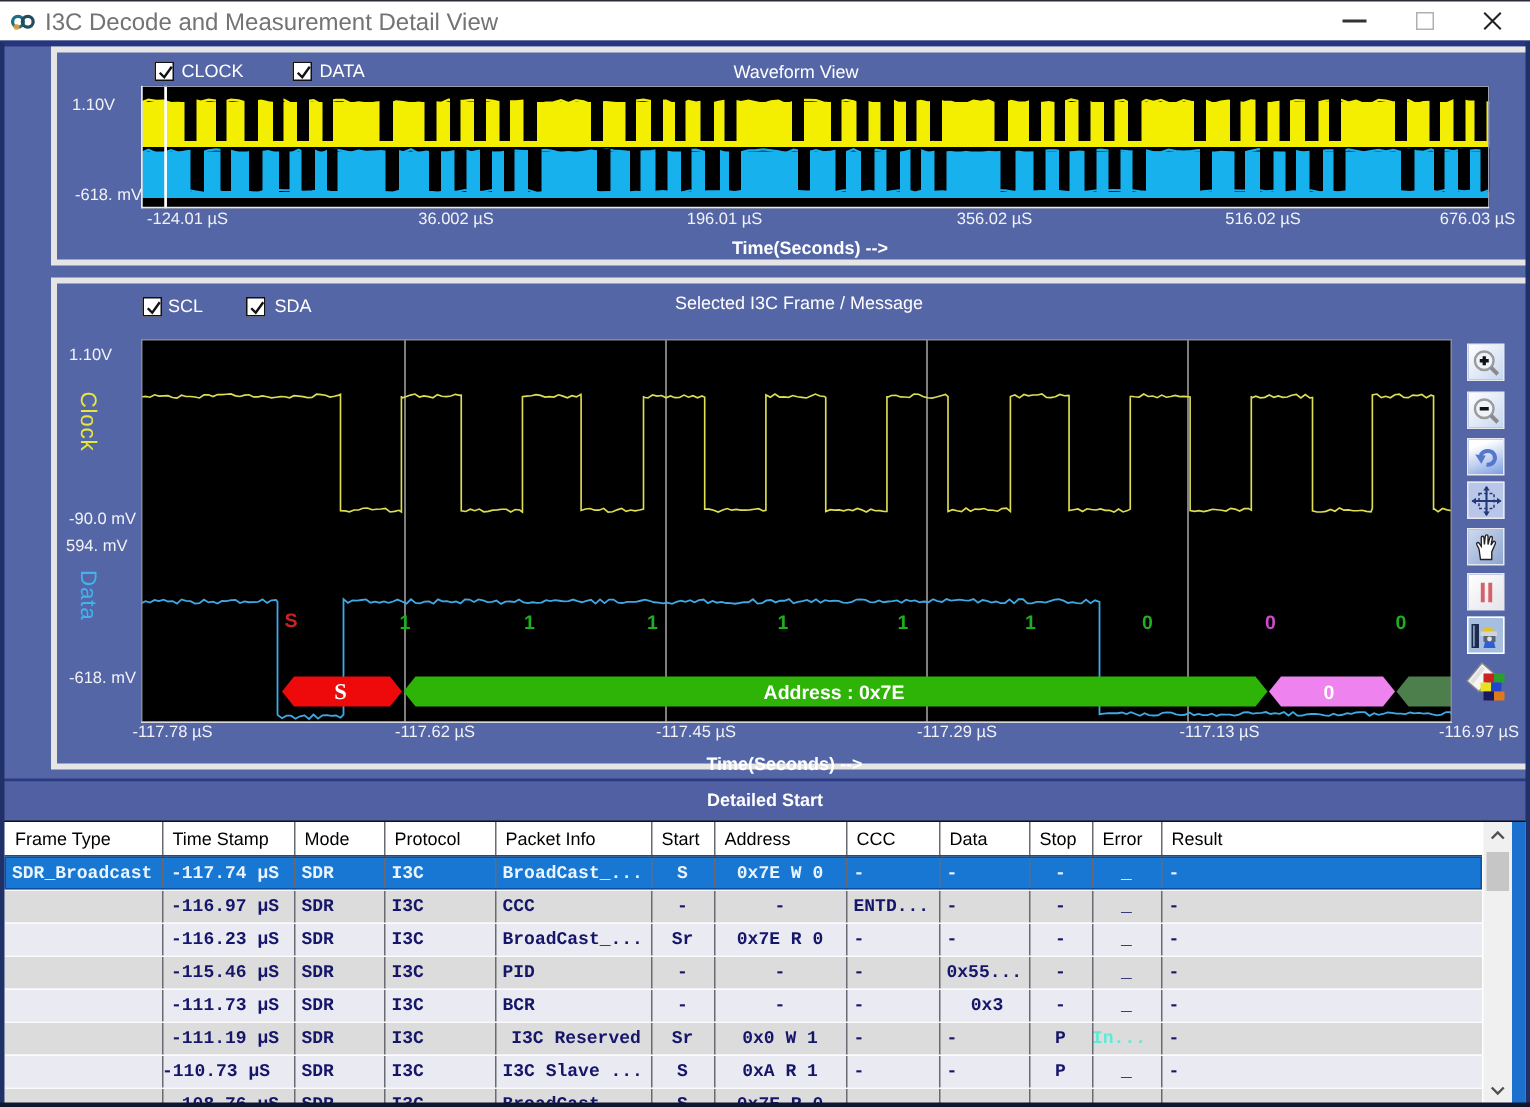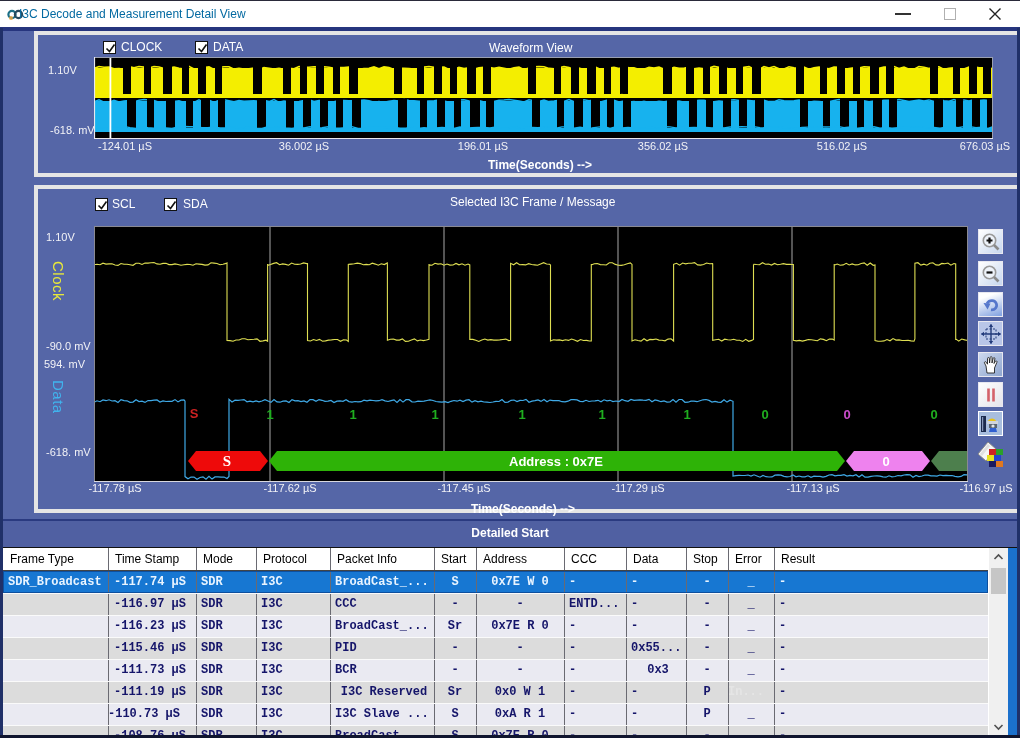--- a/index.html
+++ b/index.html
@@ -17,21 +17,21 @@
 .th { position:absolute; height:23px; line-height:23px; font-size:12px; color:#000; background:#fff; overflow:hidden; white-space:nowrap; }
 .td { position:absolute; height:22px; line-height:22px; font-family:"Liberation Mono", monospace; font-size:12px; font-weight:bold; white-space:nowrap; overflow:hidden; }
 </style></head>
 <body>
 <div class="titlebar">
   <svg style="position:absolute;left:7px;top:5px" width="17" height="17" viewBox="0 0 17 17">
     <circle cx="5" cy="8.5" r="3.6" fill="none" stroke="#1c6f86" stroke-width="2.2"></circle>
     <circle cx="11.5" cy="8.5" r="3.6" fill="none" stroke="#274a5e" stroke-width="2.2"></circle>
     <circle cx="4" cy="12" r="2" fill="#e8a33c" opacity="0.85"></circle>
   </svg>
-  <div style="position:absolute;left:19px;top:6px;font-size:12px;color:#0369a1">I3C Decode and Measurement Detail View</div>
+  <div style="position:absolute;left:30px;top:6px;font-size:16px;color:#737373">I3C Decode and Measurement Detail View</div>
   <div style="position:absolute;left:895px;top:12px;width:16px;height:2px;background:#333"></div>
   <div style="position:absolute;left:944px;top:7px;width:12px;height:12px;border:1px solid #b0b0b0"></div>
   <svg style="position:absolute;left:988px;top:6px" width="14" height="14" viewBox="0 0 14 14">
       <path d="M1.5 1.5 L12.5 12.5 M12.5 1.5 L1.5 12.5" stroke="#222" stroke-width="1.4"></path>
     </svg>
 </div>
 <div style="position:absolute;left:0;top:27px;width:1020px;height:4px;background:#26357e"></div>
 
 <div class="panel" style="left:10px;top:31px;width:1000px;height:146px">
   <div class="cb" style="left:65px;top:6px">
@@ -350,21 +350,21 @@
 <div style="position:absolute;left:3px;top:681px;width:985px;height:22px;background:#dcdcdc"></div>
 <div class="td" style="left:108px;top:681px;width:78px;text-align:right;color:#15156a">-111.19 µS</div>
 <div class="td" style="left:201px;top:681px;width:54px;text-align:left;color:#15156a">SDR</div>
 <div class="td" style="left:261px;top:681px;width:68px;text-align:left;color:#15156a">I3C</div>
 <div class="td" style="left:335px;top:681px;width:98px;text-align:center;color:#15156a">I3C Reserved</div>
 <div class="td" style="left:434px;top:681px;width:42px;text-align:center;color:#15156a">Sr</div>
 <div class="td" style="left:476px;top:681px;width:88px;text-align:center;color:#15156a">0x0 W 1</div>
 <div class="td" style="left:569px;top:681px;width:56px;text-align:left;color:#15156a">-</div>
 <div class="td" style="left:631px;top:681px;width:54px;text-align:left;color:#15156a">-</div>
 <div class="td" style="left:686px;top:681px;width:42px;text-align:center;color:#15156a">P</div>
-<div class="td" style="left:728px;top:681px;width:46px;color:#e5e5e5">In...</div>
+<div class="td" style="left:728px;top:681px;width:46px;color:#5eead4">In...</div>
 <div class="td" style="left:779px;top:681px;width:208px;text-align:left;color:#15156a">-</div>
 <div style="position:absolute;left:3px;top:703px;width:985px;height:22px;background:#eaeaf2"></div>
 <div class="td" style="left:108px;top:703px;width:78px;color:#15156a">-110.73 µS</div>
 <div class="td" style="left:201px;top:703px;width:54px;text-align:left;color:#15156a">SDR</div>
 <div class="td" style="left:261px;top:703px;width:68px;text-align:left;color:#15156a">I3C</div>
 <div class="td" style="left:335px;top:703px;width:98px;text-align:left;color:#15156a">I3C Slave ...</div>
 <div class="td" style="left:434px;top:703px;width:42px;text-align:center;color:#15156a">S</div>
 <div class="td" style="left:476px;top:703px;width:88px;text-align:center;color:#15156a">0xA R 1</div>
 <div class="td" style="left:569px;top:703px;width:56px;text-align:left;color:#15156a">-</div>
 <div class="td" style="left:631px;top:703px;width:54px;text-align:left;color:#15156a">-</div>

